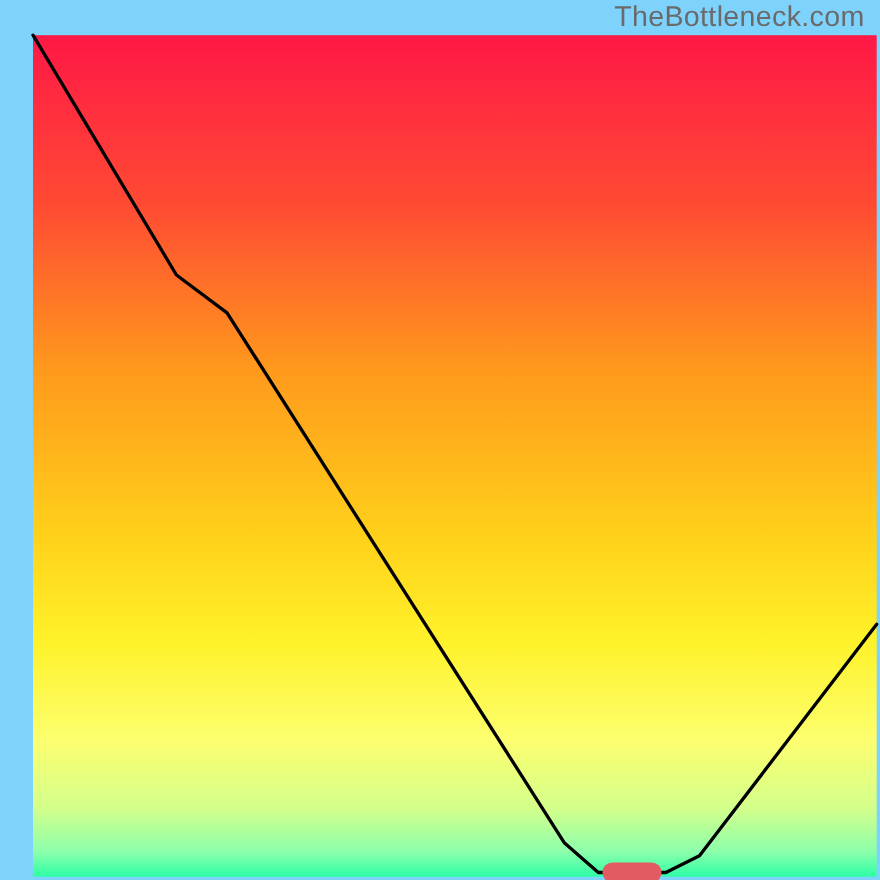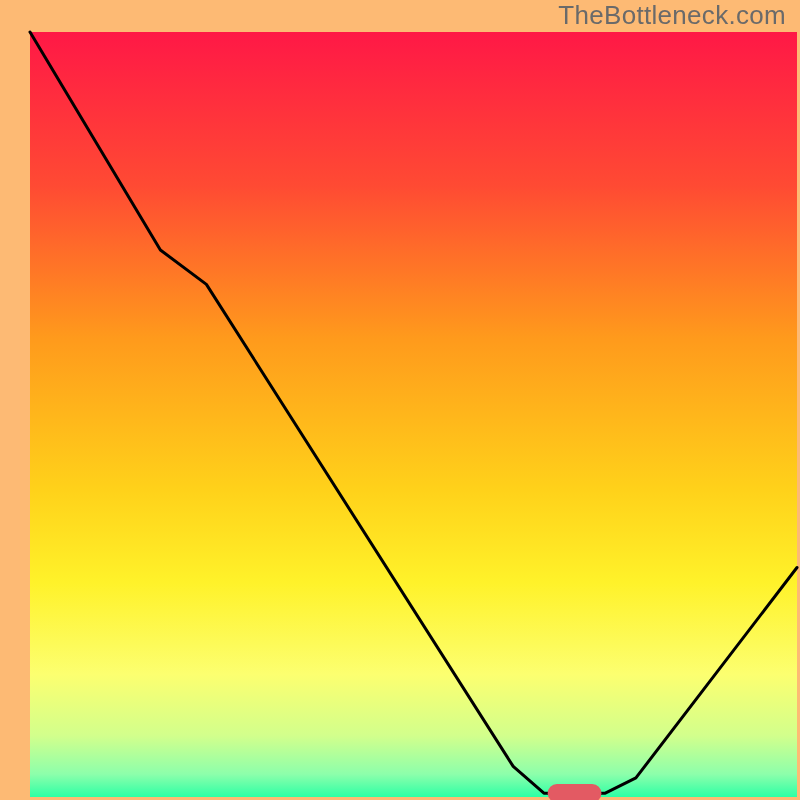--- a/index.html
+++ b/index.html
@@ -7,21 +7,21 @@
     padding: 0;
     width: 800px;
     height: 800px;
     background: #ffffff;
     font-family: Arial, Helvetica, sans-serif;
   }
   .chart-container {
     position: relative;
     width: 800px;
     height: 800px;
-    background: #fdba74;
+    background: #7dd3fc;
   }
   .watermark {
     position: absolute;
     top: 0;
     right: 14px;
     font-size: 26px;
     font-weight: 500;
     color: #6a6a6a;
     letter-spacing: 0.3px;
     z-index: 5;

